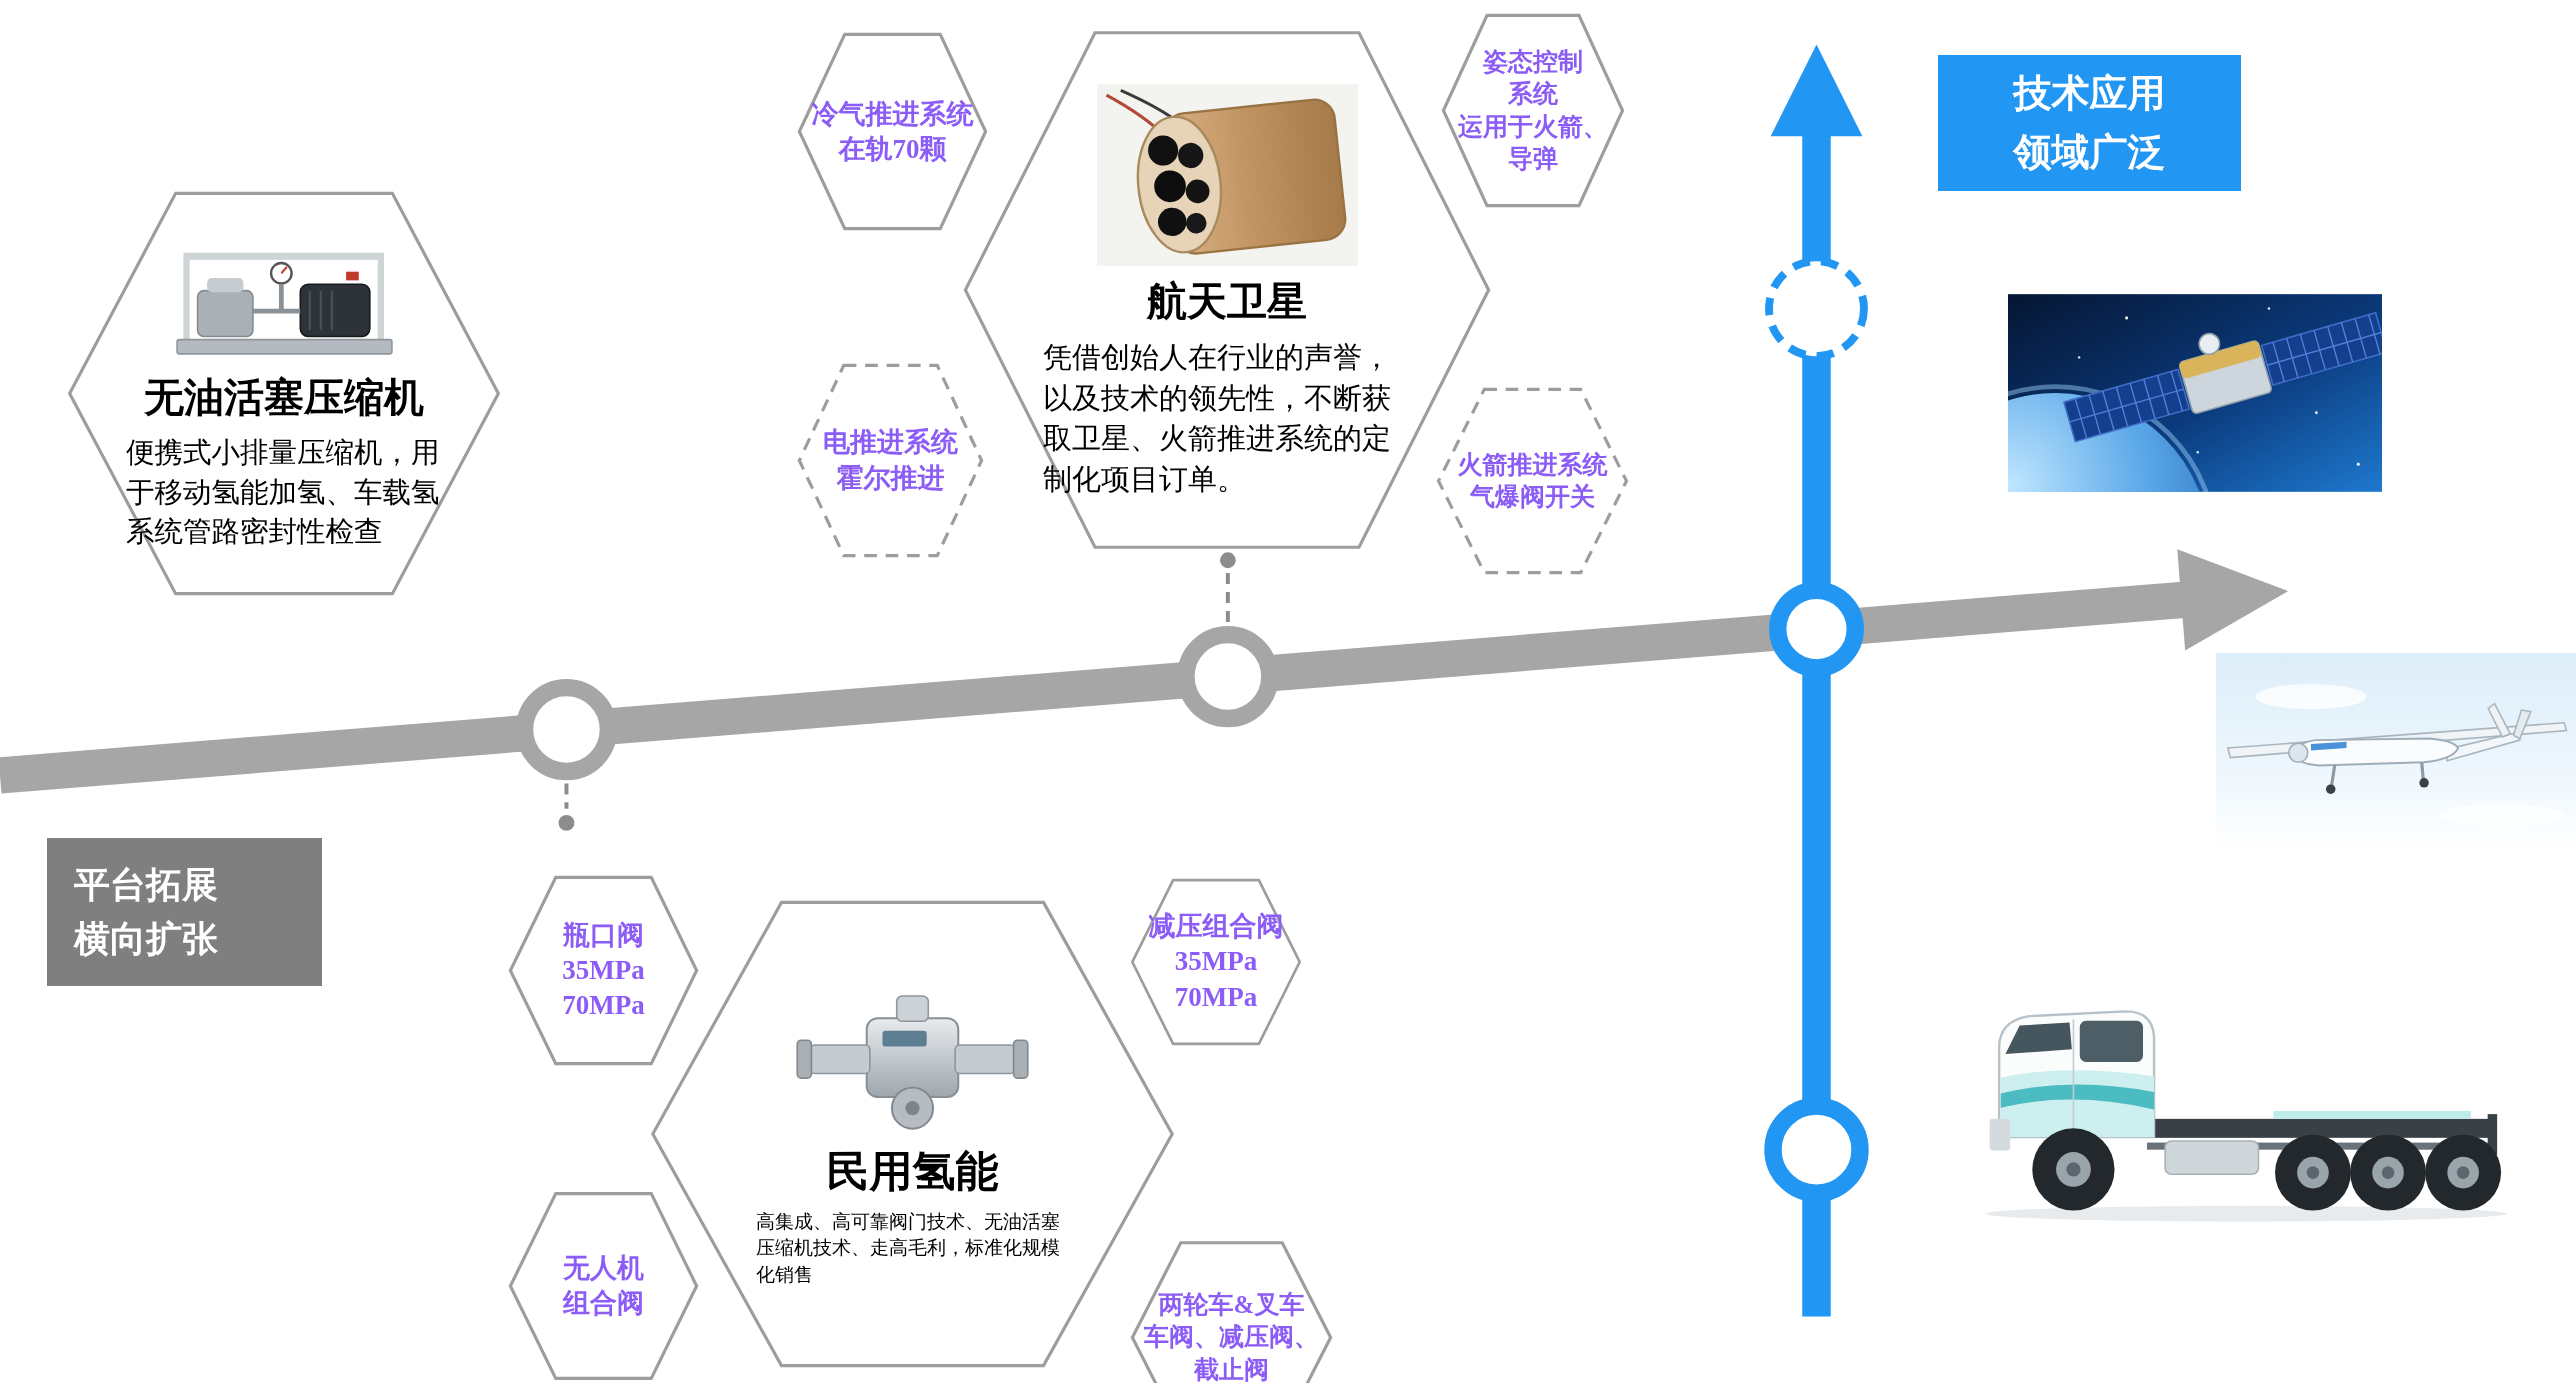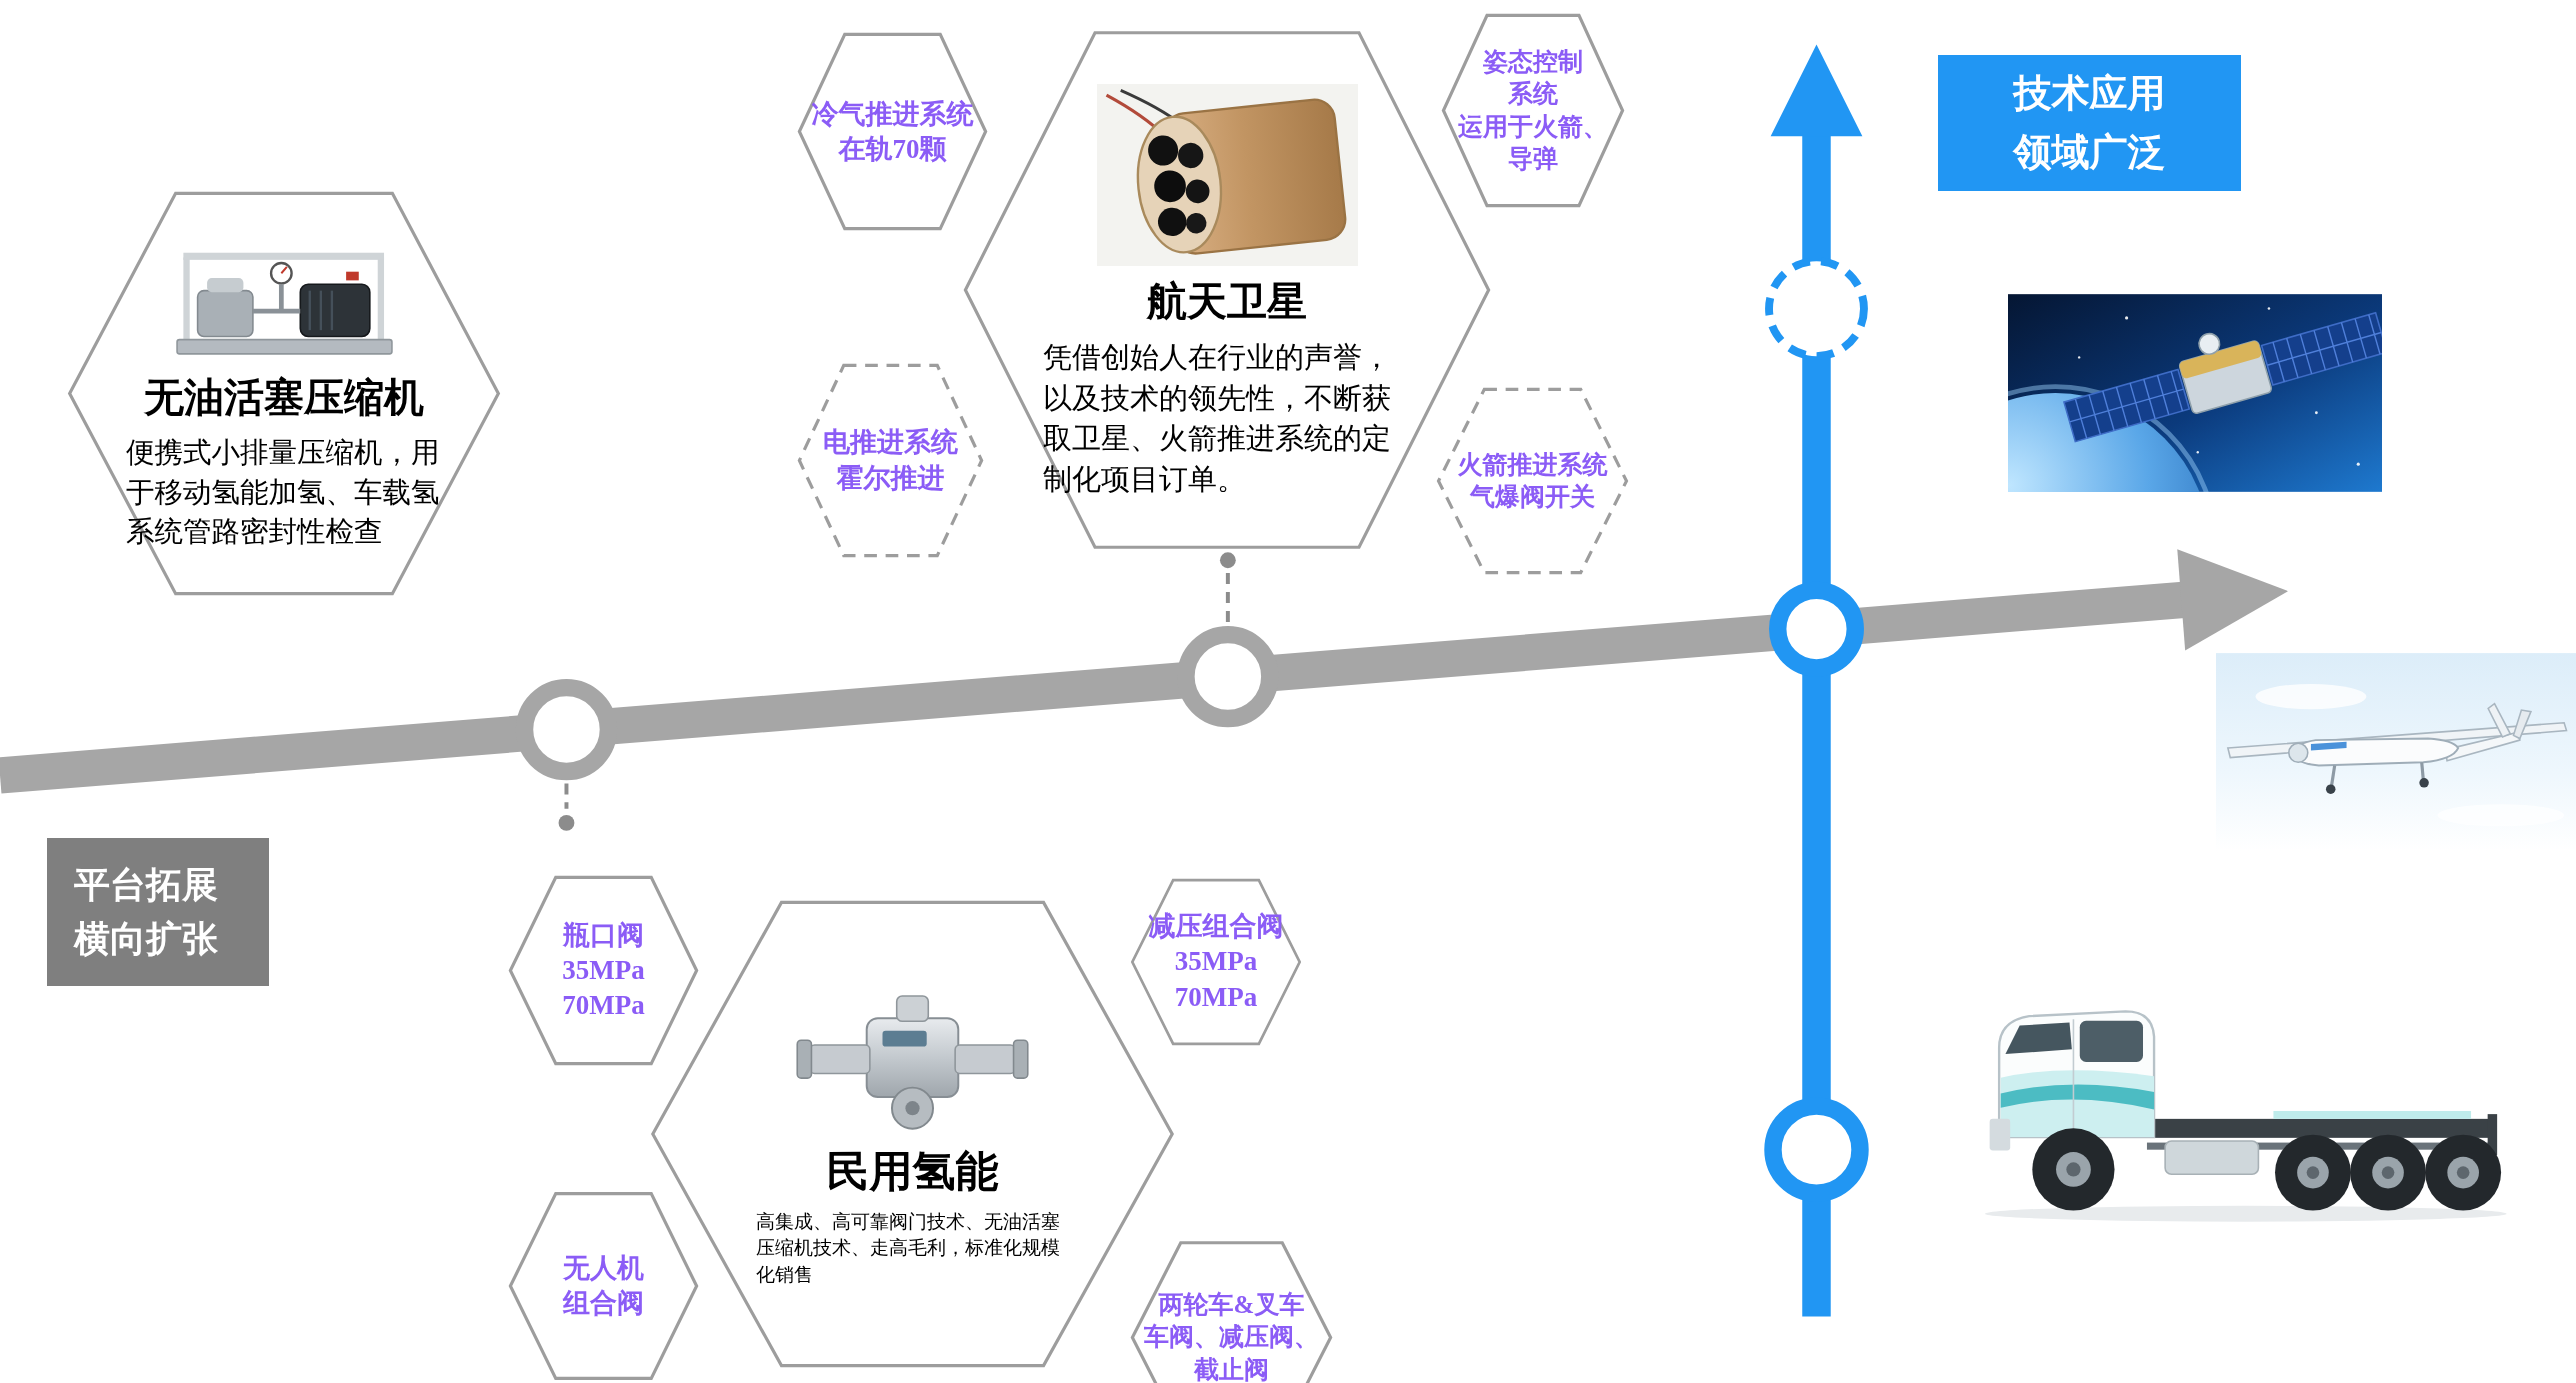--- a/index.html
+++ b/index.html
@@ -204,21 +204,21 @@
         <polygon points="64.25,3 192.75,3 254,123 192.75,243 64.25,243 3,123" fill="#fff" style="stroke:var(--hex_border,#9d9d9d)" stroke-width="4"></polygon>
       </svg>
     <div class="hex-content hex-text" style="font-size:25px;">两轮车&amp;叉车
 车阀、减压阀、
 截止阀</div>
   </div>
 
   <div class="corner-label" style="left:1938px; top:55px; width:303px; height:136px; background:var(--blue,#2196f3); align-items:center; font-size:38px; line-height:1.55; text-align:center;">技术应用
 领域广泛</div>
 
-  <div class="corner-label" style="left:47px; top:838px; width:222px; height:148px; background:var(--label_gray,#7f7f7f); align-items:flex-start; padding-left:27px; font-size:36px; line-height:1.5;">平台拓展
+  <div class="corner-label" style="left:47px; top:838px; width:275px; height:148px; background:var(--label_gray,#7f7f7f); align-items:flex-start; padding-left:27px; font-size:36px; line-height:1.5;">平台拓展
 横向扩张</div>
 
   <div class="photo" style="left:2008px; top:294px; width:374px; height:198px;">
     <svg viewBox="0 0 473 250">
       <defs>
         <linearGradient id="spaceG" x1="0" y1="0" x2="1" y2="1">
           <stop offset="0" stop-color="#051633"></stop>
             <stop offset="0.55" stop-color="#0b3a7c"></stop>
             <stop offset="1" stop-color="#1e79cf"></stop>
         </linearGradient>

